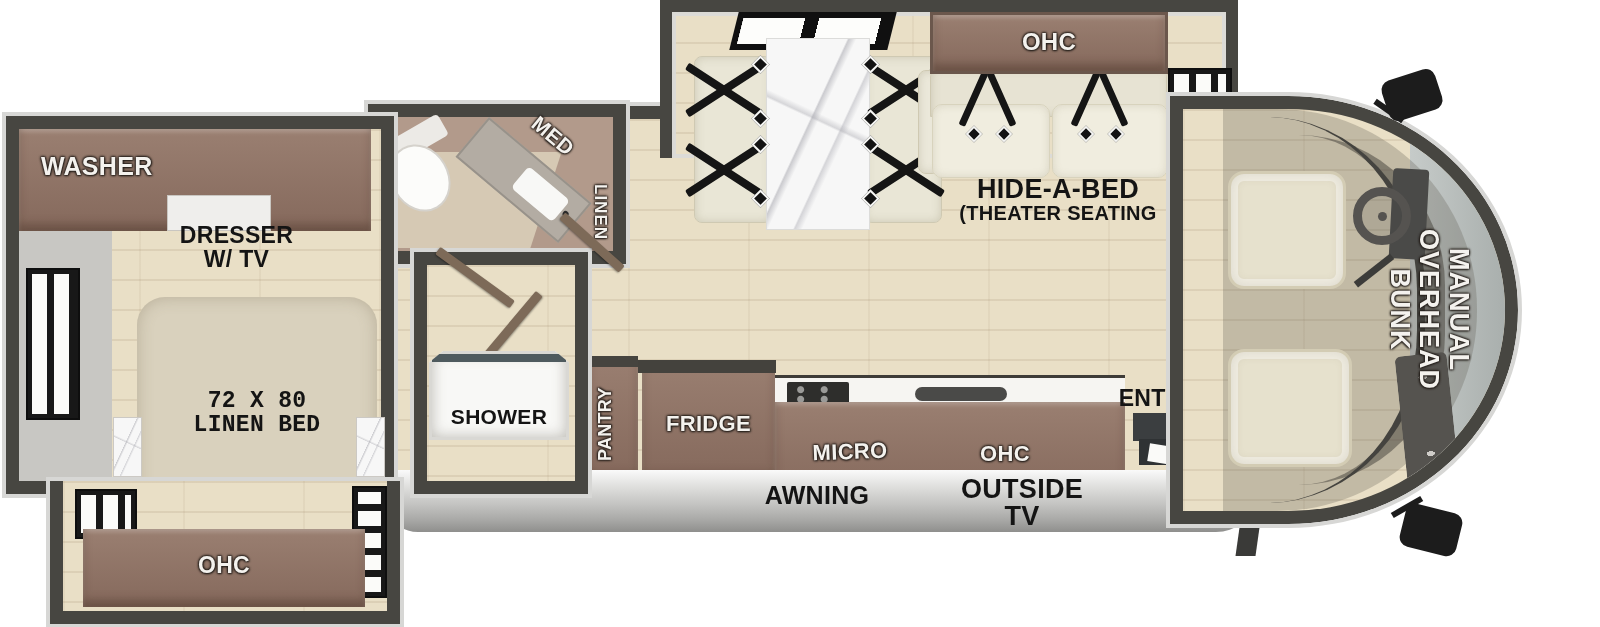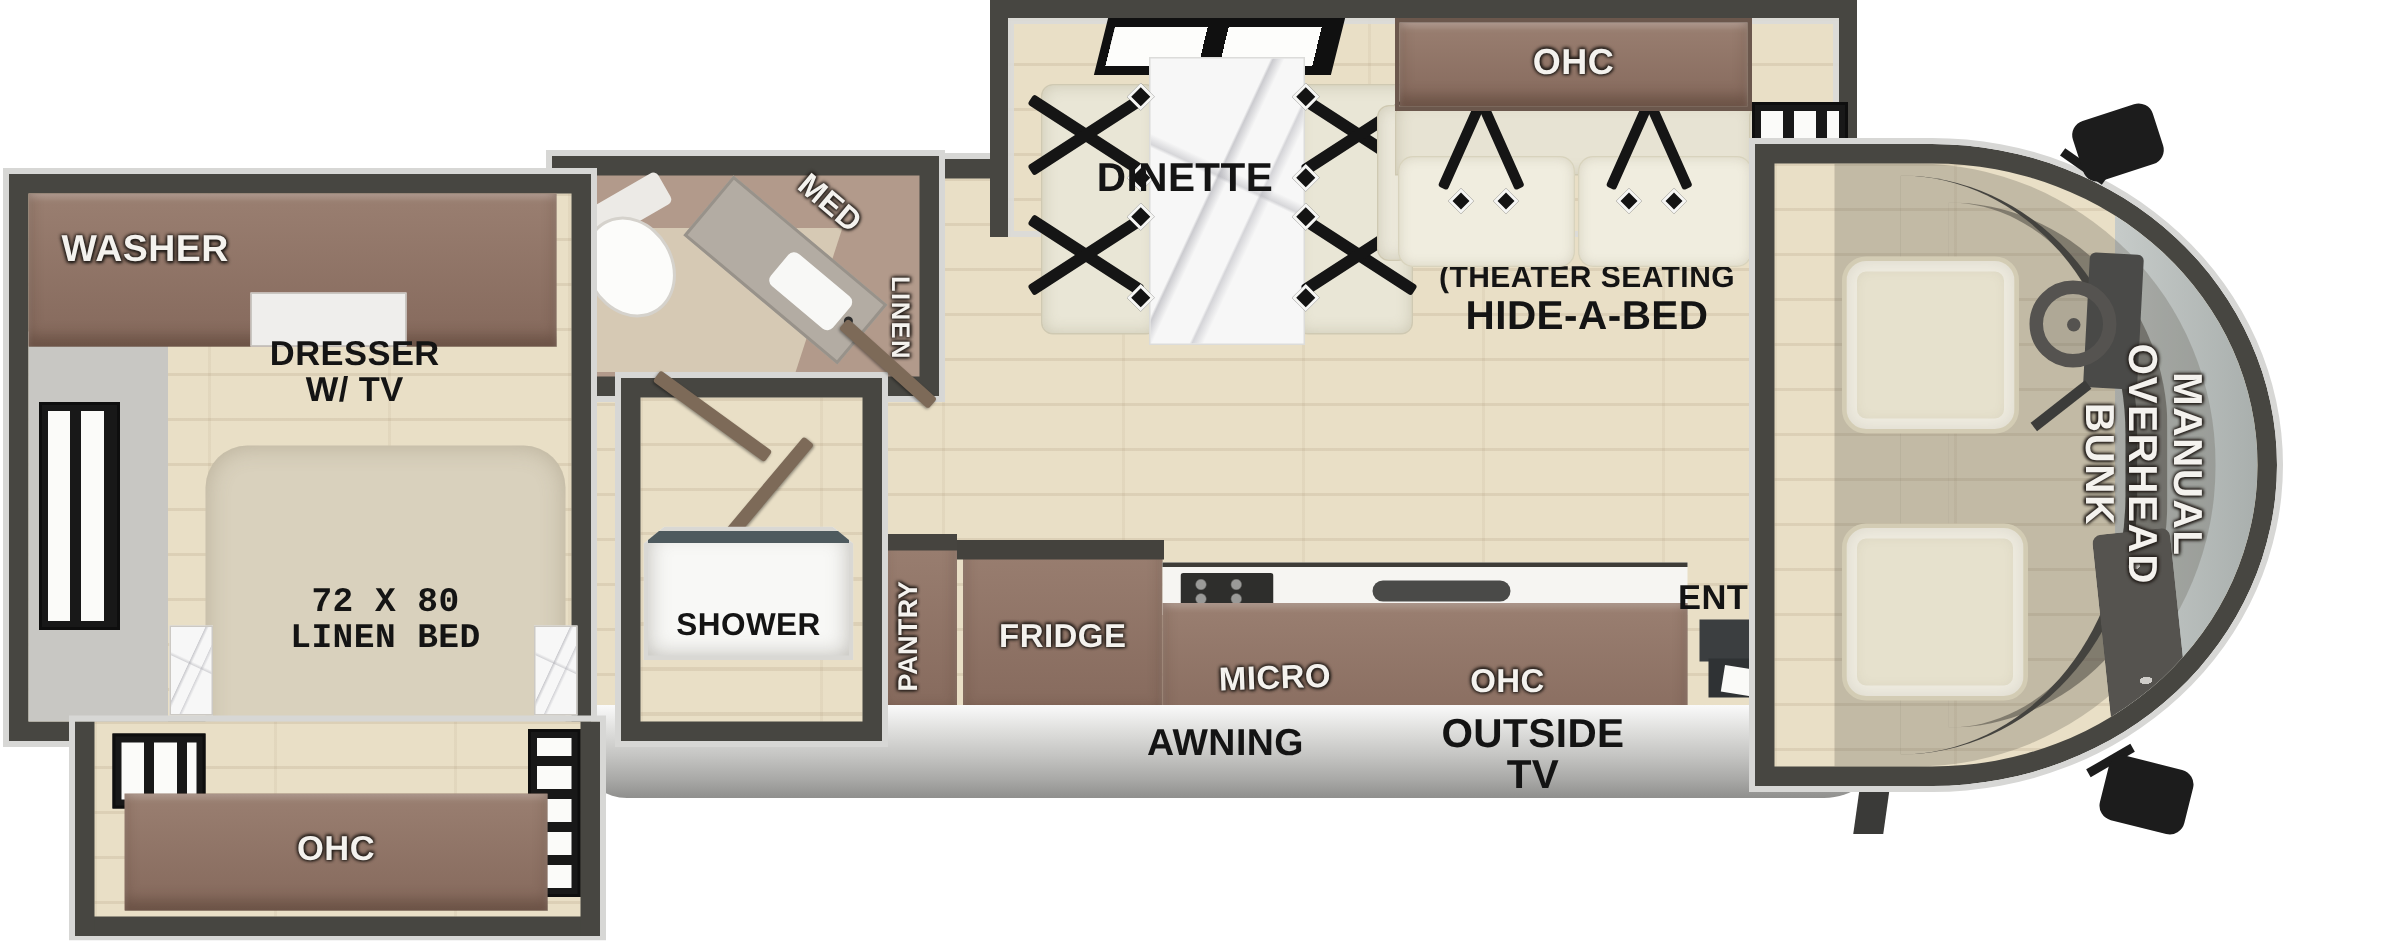--- a/index.html
+++ b/index.html
@@ -61,22 +61,22 @@
                                    radial-gradient(circle at 60% 72%,#9a9a98 3px,transparent 4px);"></div>
       <div class="abs" style="left:140px;top:9px;width:92px;height:14px;background:#4a4a48;border-radius:7px;"></div>
     </div>
 
     <div class="abs cabinet" style="left:387px;top:283px;width:350px;height:95px;">
       <div class="lbl lw" style="left:10px;top:38px;width:130px;font-size:22px;transform:rotate(-2deg);">MICRO</div>
       <div class="lbl lw" style="left:175px;top:40px;width:110px;font-size:22px;">OHC</div>
     </div>
 
     <div class="lbl lb" style="left:530px;top:56px;width:280px;">
+      <div style="font-size:27px;">HIDE-A-BED</div>
       <div style="font-size:20px;">(THEATER SEATING</div>
-      <div style="font-size:27px;">HIDE-A-BED</div>
     </div>
 
     <div class="lbl lb" style="left:715px;top:267px;width:110px;font-size:23px;">ENTRY</div>
     <div class="darkbox" style="left:745px;top:294px;width:66px;height:28px;"></div>
     <div class="darkbox" style="left:751px;top:320px;width:60px;height:26px;background:#2f3234;"></div>
     <div class="abs" style="left:760px;top:332px;width:100px;height:18px;background:#fafaf8;transform:rotate(9deg);"></div>
     <div class="abs" style="left:783px;top:342px;width:150px;height:10px;background:#1c1c1c;transform:rotate(9deg);"></div>
   </div>
 
   <div class="abs" style="left:392px;top:470px;width:860px;height:62px;
@@ -148,21 +148,20 @@
       <div class="foot" style="left:4px;top:6px;"></div>
         <div class="foot" style="left:4px;top:60px;"></div>
     </div>
     <div class="abs" style="left:188px;top:120px;width:92px;height:78px;">
       <div class="bar" style="left:2px;top:34px;width:88px;transform:rotate(33deg);"></div>
       <div class="bar" style="left:2px;top:34px;width:88px;transform:rotate(-33deg);"></div>
       <div class="foot" style="left:4px;top:6px;"></div>
         <div class="foot" style="left:4px;top:60px;"></div>
     </div>
 
-    <div class="lbl lb" style="left:28px;top:92px;width:180px;font-size:27px;">DINETTE</div>
 
     <div class="bench" style="left:246px;top:58px;width:20px;height:102px;background:#ece9db;"></div>
     <div class="bench" style="left:258px;top:55px;width:238px;height:48px;border-radius:10px 10px 0 0;background:#e7e3d3;"></div>
     <div class="cushion" style="left:260px;top:92px;width:116px;height:72px;"></div>
     <div class="cushion" style="left:380px;top:92px;width:114px;height:72px;"></div>
     <div class="bench" style="left:494px;top:58px;width:20px;height:102px;background:#ece9db;"></div>
 
     <div class="abs" style="left:288px;top:58px;width:56px;height:74px;">
       <div class="vbar" style="left:10px;top:0;height:58px;transform:rotate(24deg);"></div>
       <div class="vbar" style="left:38px;top:0;height:58px;transform:rotate(-24deg);"></div>

